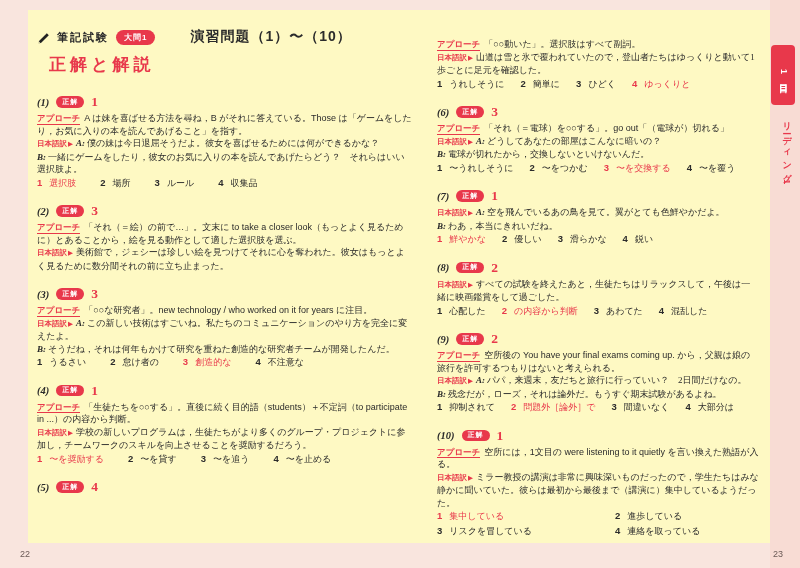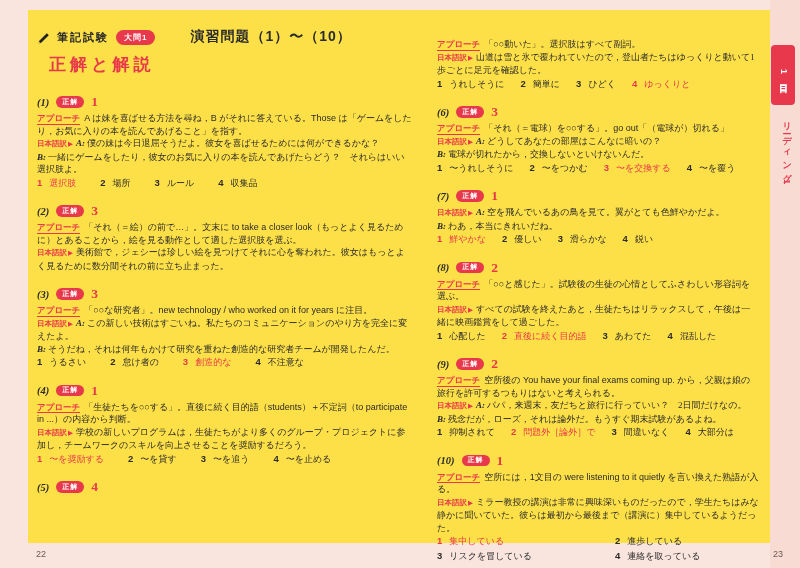--- a/index.html
+++ b/index.html
@@ -15,21 +15,21 @@
     font-family:"Liberation Sans",sans-serif;
     color:var(--ink);
     position:relative;
   }
   .right-strip{
     position:absolute;top:0;right:0;width:30px;height:568px;
     background:var(--strip);
   }
   .spread{
     position:absolute;left:28px;top:10px;width:742px;height:533px;
-    background:#fde047;
+    background:#fef9c3;
   }
   .col{position:absolute;top:0;}
   .col-left{left:9px;width:376px;padding-top:18px;}
   .col-right{left:409px;width:322px;padding-top:28px;}
 
   
   .page-header{display:flex;align-items:center;gap:7px;margin-bottom:7px;}
   .pencil{width:13px;height:13px;display:inline-block;}
   .section-label{font-size:11px;font-weight:bold;letter-spacing:2px;}
   .daimon-badge{
@@ -83,21 +83,21 @@
     writing-mode:vertical-rl;text-orientation:mixed;
     color:#fff;font-size:9px;font-weight:bold;letter-spacing:2px;
   }
   .category-label{
     position:absolute;top:116px;right:7px;
     writing-mode:vertical-rl;text-orientation:mixed;
     color:var(--red);font-size:9px;font-weight:bold;letter-spacing:2px;height:130px;
   }
 
   .page-num{position:absolute;font-size:9px;color:#6b5a56;}
-  .page-num-left{left:36px;top:549px;}
+  .page-num-left{left:20px;top:549px;}
   .page-num-right{left:773px;top:549px;}
 </style>
 </head>
 <body>
 
 <div class="right-strip"></div>
 
 <div class="spread">
 
   <div class="col col-left">
@@ -252,27 +252,26 @@
             </div>
     </div>
   </div>
         <div class="problem">
     <div class="p-header">
       <span class="p-num">(8)</span>
       <span class="seikai-badge">正解</span>
       <span class="p-answer">2</span>
     </div>
     <div class="p-body">
-      <p class="approach"><span class="approach-label">アプローチ</span><span>「○○と感じた」。試験後の生徒の心情としてふさわしい形容詞を選ぶ。</span></p>
       <div class="translation">
               <p class="t-line"><span class="t-label">日本語訳</span><span class="t-marker">▶</span>すべての試験を終えたあと，生徒たちはリラックスして，午後は一緒に映画鑑賞をして過ごした。</p>
             </div>
       <div class="options">
               <span class="opt"><span class="opt-num">1</span><span class="opt-text">心配した</span></span>
-              <span class="opt correct"><span class="opt-num">2</span><span class="opt-text">直後に続く目的語</span></span>
+              <span class="opt correct"><span class="opt-num">2</span><span class="opt-text">の内容から判断</span></span>
               <span class="opt"><span class="opt-num">3</span><span class="opt-text">あわてた</span></span>
               <span class="opt"><span class="opt-num">4</span><span class="opt-text">混乱した</span></span>
             </div>
     </div>
   </div>
         <div class="problem">
     <div class="p-header">
       <span class="p-num">(9)</span>
       <span class="seikai-badge">正解</span>
       <span class="p-answer">2</span>

